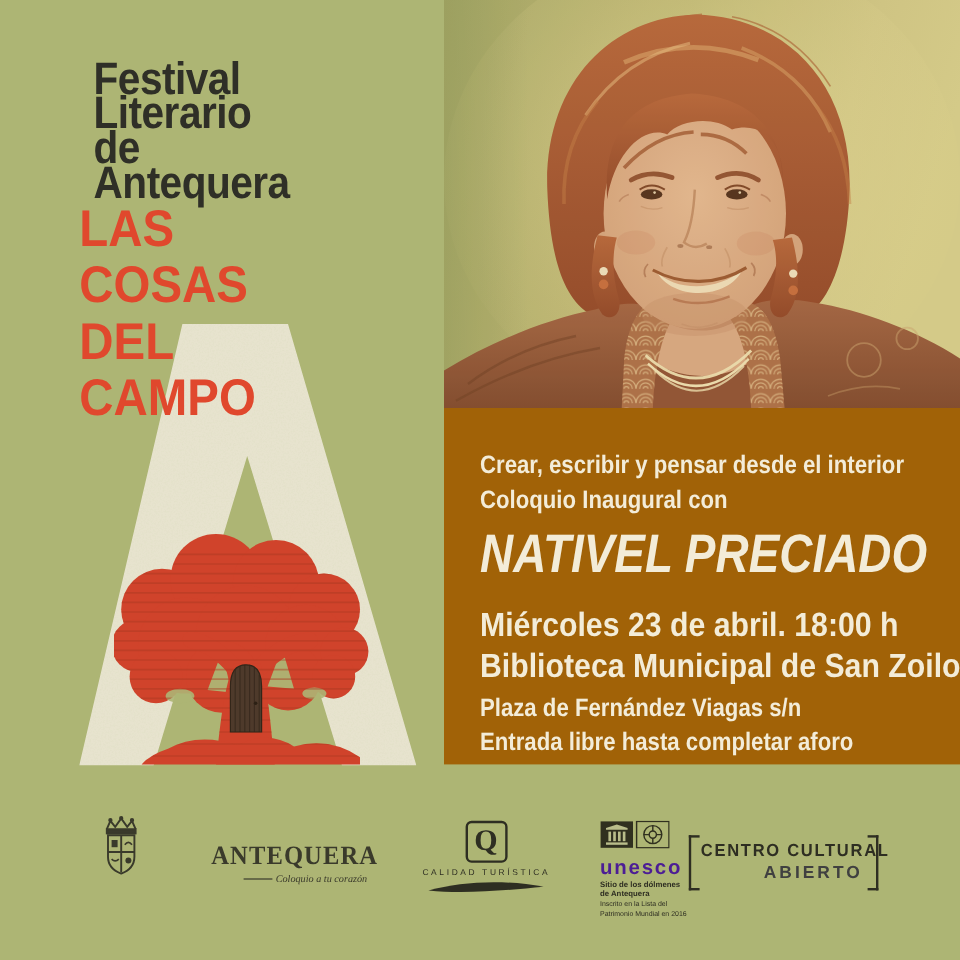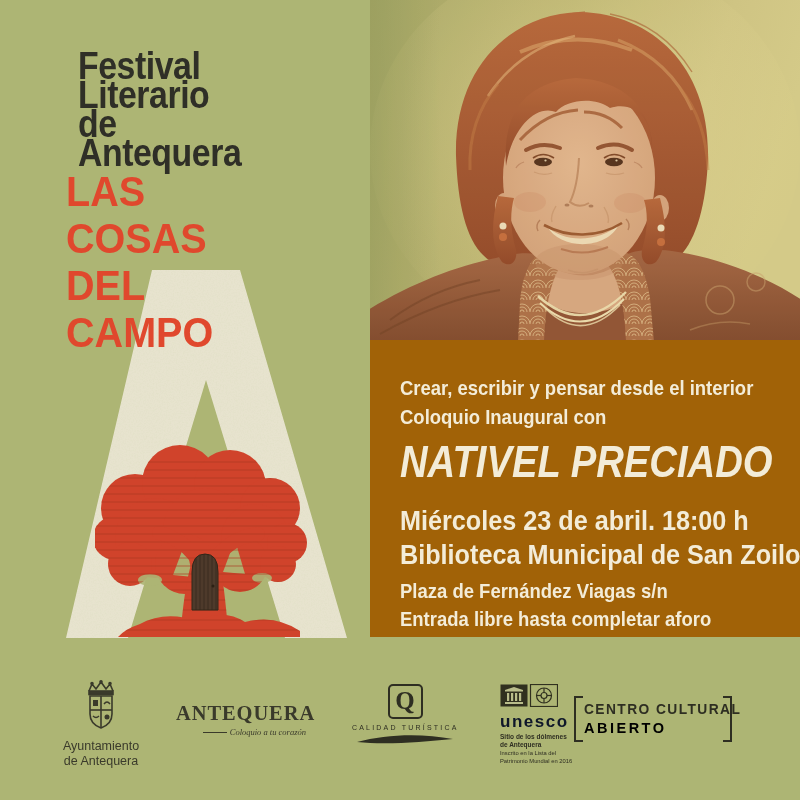--- a/index.html
+++ b/index.html
@@ -47,27 +47,27 @@
       letter-spacing:1px;white-space:nowrap;transform:scaleX(.93);transform-origin:0 0;}
   .antq-tag{font-size:8.5px;font-style:italic;font-family:"Liberation Serif",serif;
       text-align:right;margin-top:1px;white-space:nowrap;}
   .antq-tag::before{content:"";display:inline-block;width:24px;height:1px;background:#3a3a2b;
       vertical-align:2px;margin-right:3px;}
   .calidad{left:352px;top:684px;width:106px;text-align:center;}
   .q-box{width:31px;height:31px;border:2.5px solid #2e2e22;border-radius:5px;margin:0 auto;
       font-family:"Liberation Serif",serif;font-size:25px;font-weight:700;line-height:30px;color:#2e2e22;}
   .calidad-label{font-size:7px;letter-spacing:2.2px;margin-top:5px;white-space:nowrap;color:#2e2e22;}
   .unesco{left:500px;top:684px;width:115px;}
-  .unesco-word{font-size:17px;font-weight:800;letter-spacing:1.5px;line-height:18px;margin-top:2px;color:#0f172a;}
+  .unesco-word{font-size:17px;font-weight:800;letter-spacing:1.5px;line-height:18px;margin-top:2px;color:#4c1d95;}
   .unesco-b{font-size:6.5px;font-weight:700;line-height:8px;margin-top:2px;white-space:pre-line;color:#2e2e22;}
   .unesco-s{font-size:5.8px;line-height:7.5px;margin-top:1px;white-space:pre-line;color:#2e2e22;}
   .centro{left:574px;top:696px;width:158px;box-sizing:border-box;padding:5px 13px 6px 10px;}
   .centro-l1{font-size:14.5px;font-weight:700;letter-spacing:1.5px;white-space:nowrap;
       transform:scaleX(.95);transform-origin:0 0;color:#2e2e22;}
-  .centro-l2{font-size:14.5px;font-weight:700;letter-spacing:2.5px;margin-top:3px;color:#000000;}
+  .centro-l2{font-size:14.5px;font-weight:700;letter-spacing:2.5px;text-align:right;margin-top:3px;color:#404040;}
   .bracket-l{position:absolute;left:0;top:0;width:9px;height:100%;box-sizing:border-box;
       border:2.5px solid #2e2e22;border-right:none;}
   .bracket-r{position:absolute;right:0;top:0;width:9px;height:100%;box-sizing:border-box;
       border:2.5px solid #2e2e22;border-left:none;}
 </style>
 </head>
 <body>
 
 <div class="poster">
 
@@ -318,22 +318,20 @@
         <rect x="9" y="11" width="24" height="3.5" fill="#3a3a2b"></rect>
         <path d="M10,16 h22 v18 q0,10 -11,14 q-11,-4 -11,-14 Z"></path>
         <line x1="21" y1="16" x2="21" y2="47"></line>
           <line x1="10" y1="30" x2="32" y2="30"></line>
         <rect x="13" y="20" width="5" height="6" fill="#3a3a2b" stroke="none"></rect>
         <path d="M24,24 q3,-4 6,0" stroke-width="1.4"></path>
         <path d="M13,36 q3,3 6,0" stroke-width="1.4"></path>
         <circle cx="27" cy="37" r="2.5" fill="#3a3a2b" stroke="none"></circle>
       </g>
     </svg>
-    <div class="ayto-label">Ayuntamiento
-de Antequera</div>
   </div>
 
   <div class="flogo antq">
     <div class="antq-word">ANTEQUERA</div>
     <div class="antq-tag">Coloquio a tu corazón</div>
   </div>
 
   <div class="flogo calidad">
     <div class="q-box">Q</div>
     <div class="calidad-label">CALIDAD TURÍSTICA</div>

